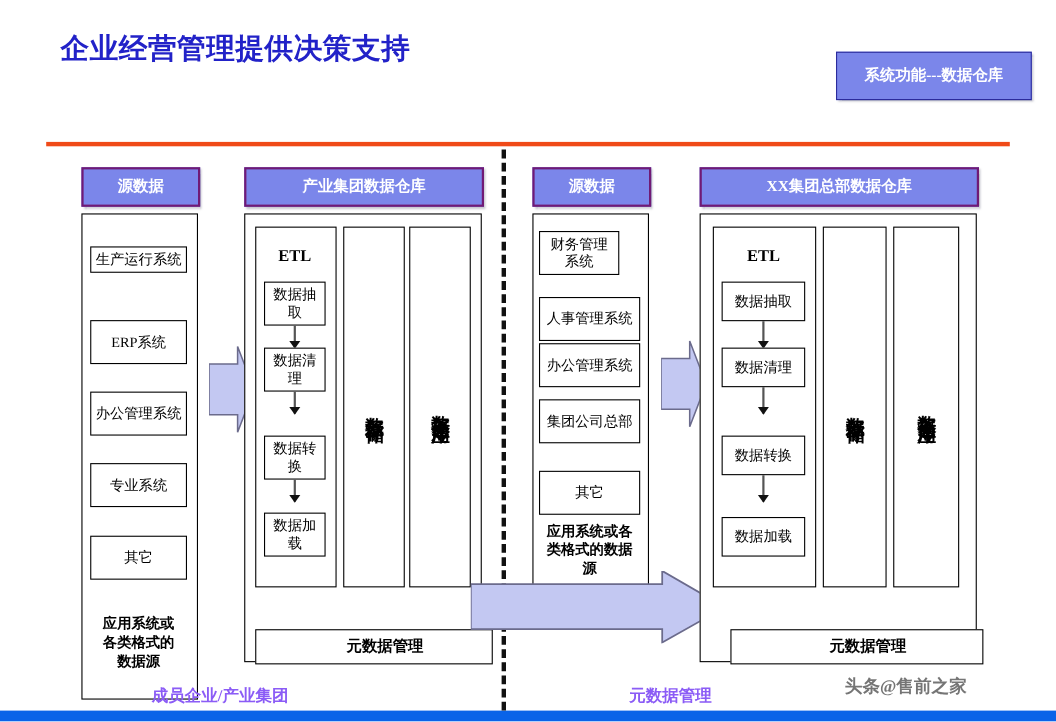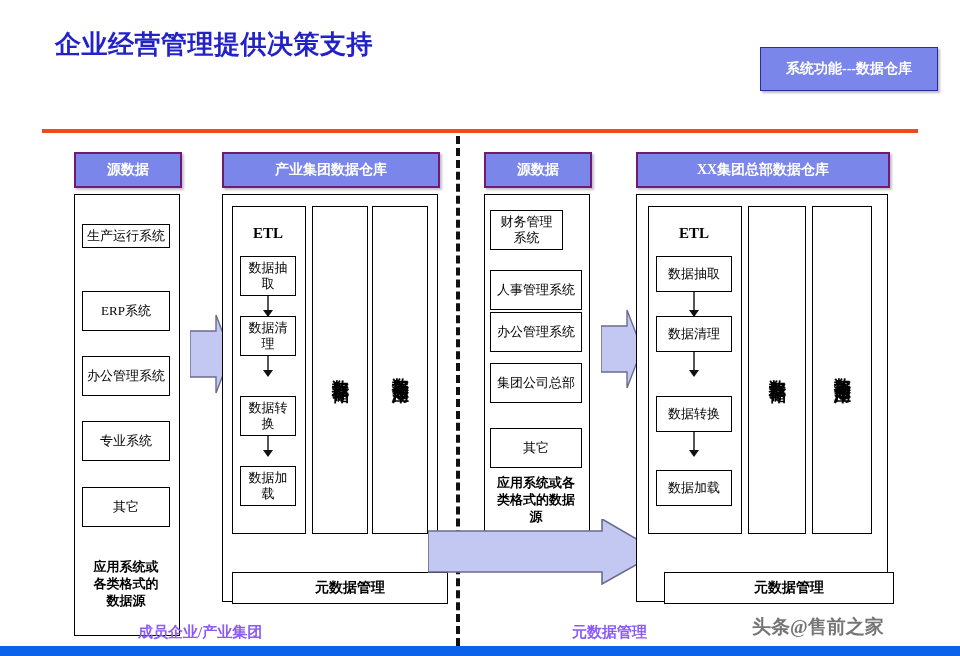--- a/index.html
+++ b/index.html
@@ -118,23 +118,23 @@
   .footlabel{
     position:absolute;font-family:"Liberation Serif","DejaVu Serif",serif;
     font-weight:bold;font-size:15px;color:#8b5cf6;
   }
 
   
   .arrow{position:absolute;}
   .arrow svg{display:block;}
 
   .watermark{
-    position:absolute;left:752px;top:614px;
-    font-family:"Liberation Serif","DejaVu Serif",serif;
-    font-size:19px;font-weight:bold;color:#5e5e5e;opacity:.85;
+    position:absolute;left:768px;top:614px;
+    font-family:"Liberation Serif","DejaVu Serif",serif;
+    font-size:16px;font-weight:bold;color:#5e5e5e;opacity:.85;
     white-space:nowrap;
   }
 </style>
 </head>
 <body>
 
 <div class="slide">
 
   <div class="title">
     <div>企业经营管理提供决策支持</div>

